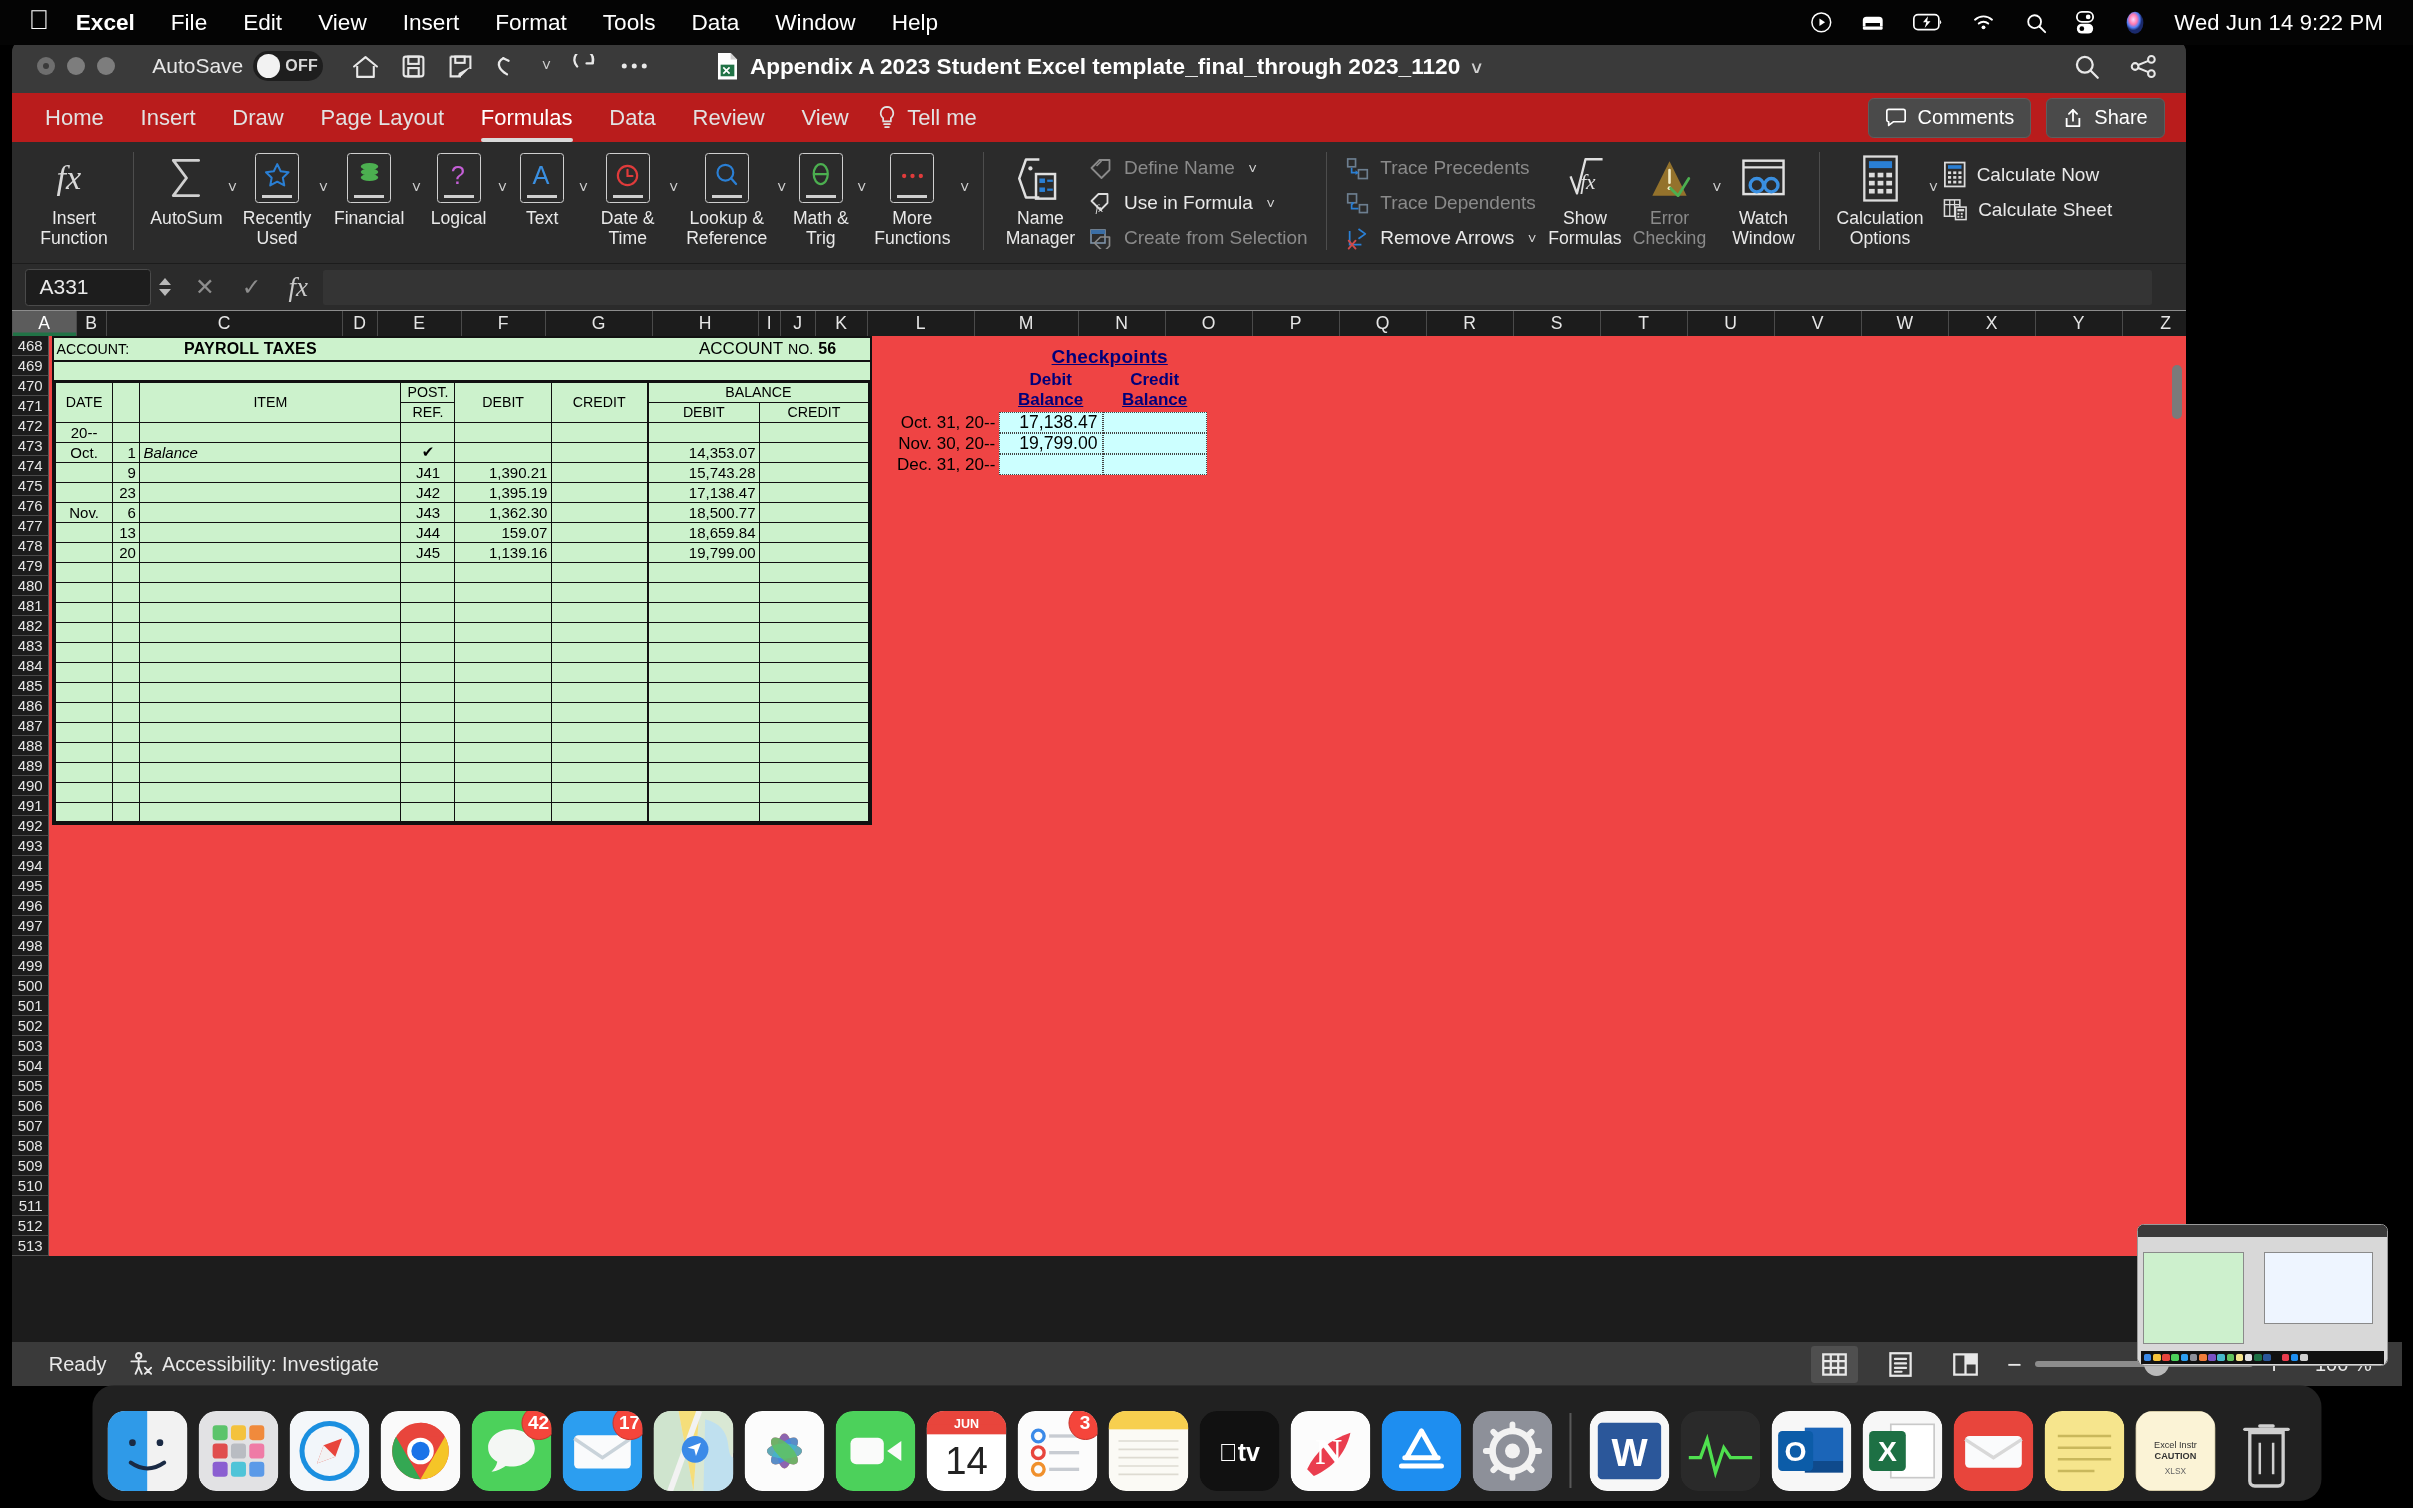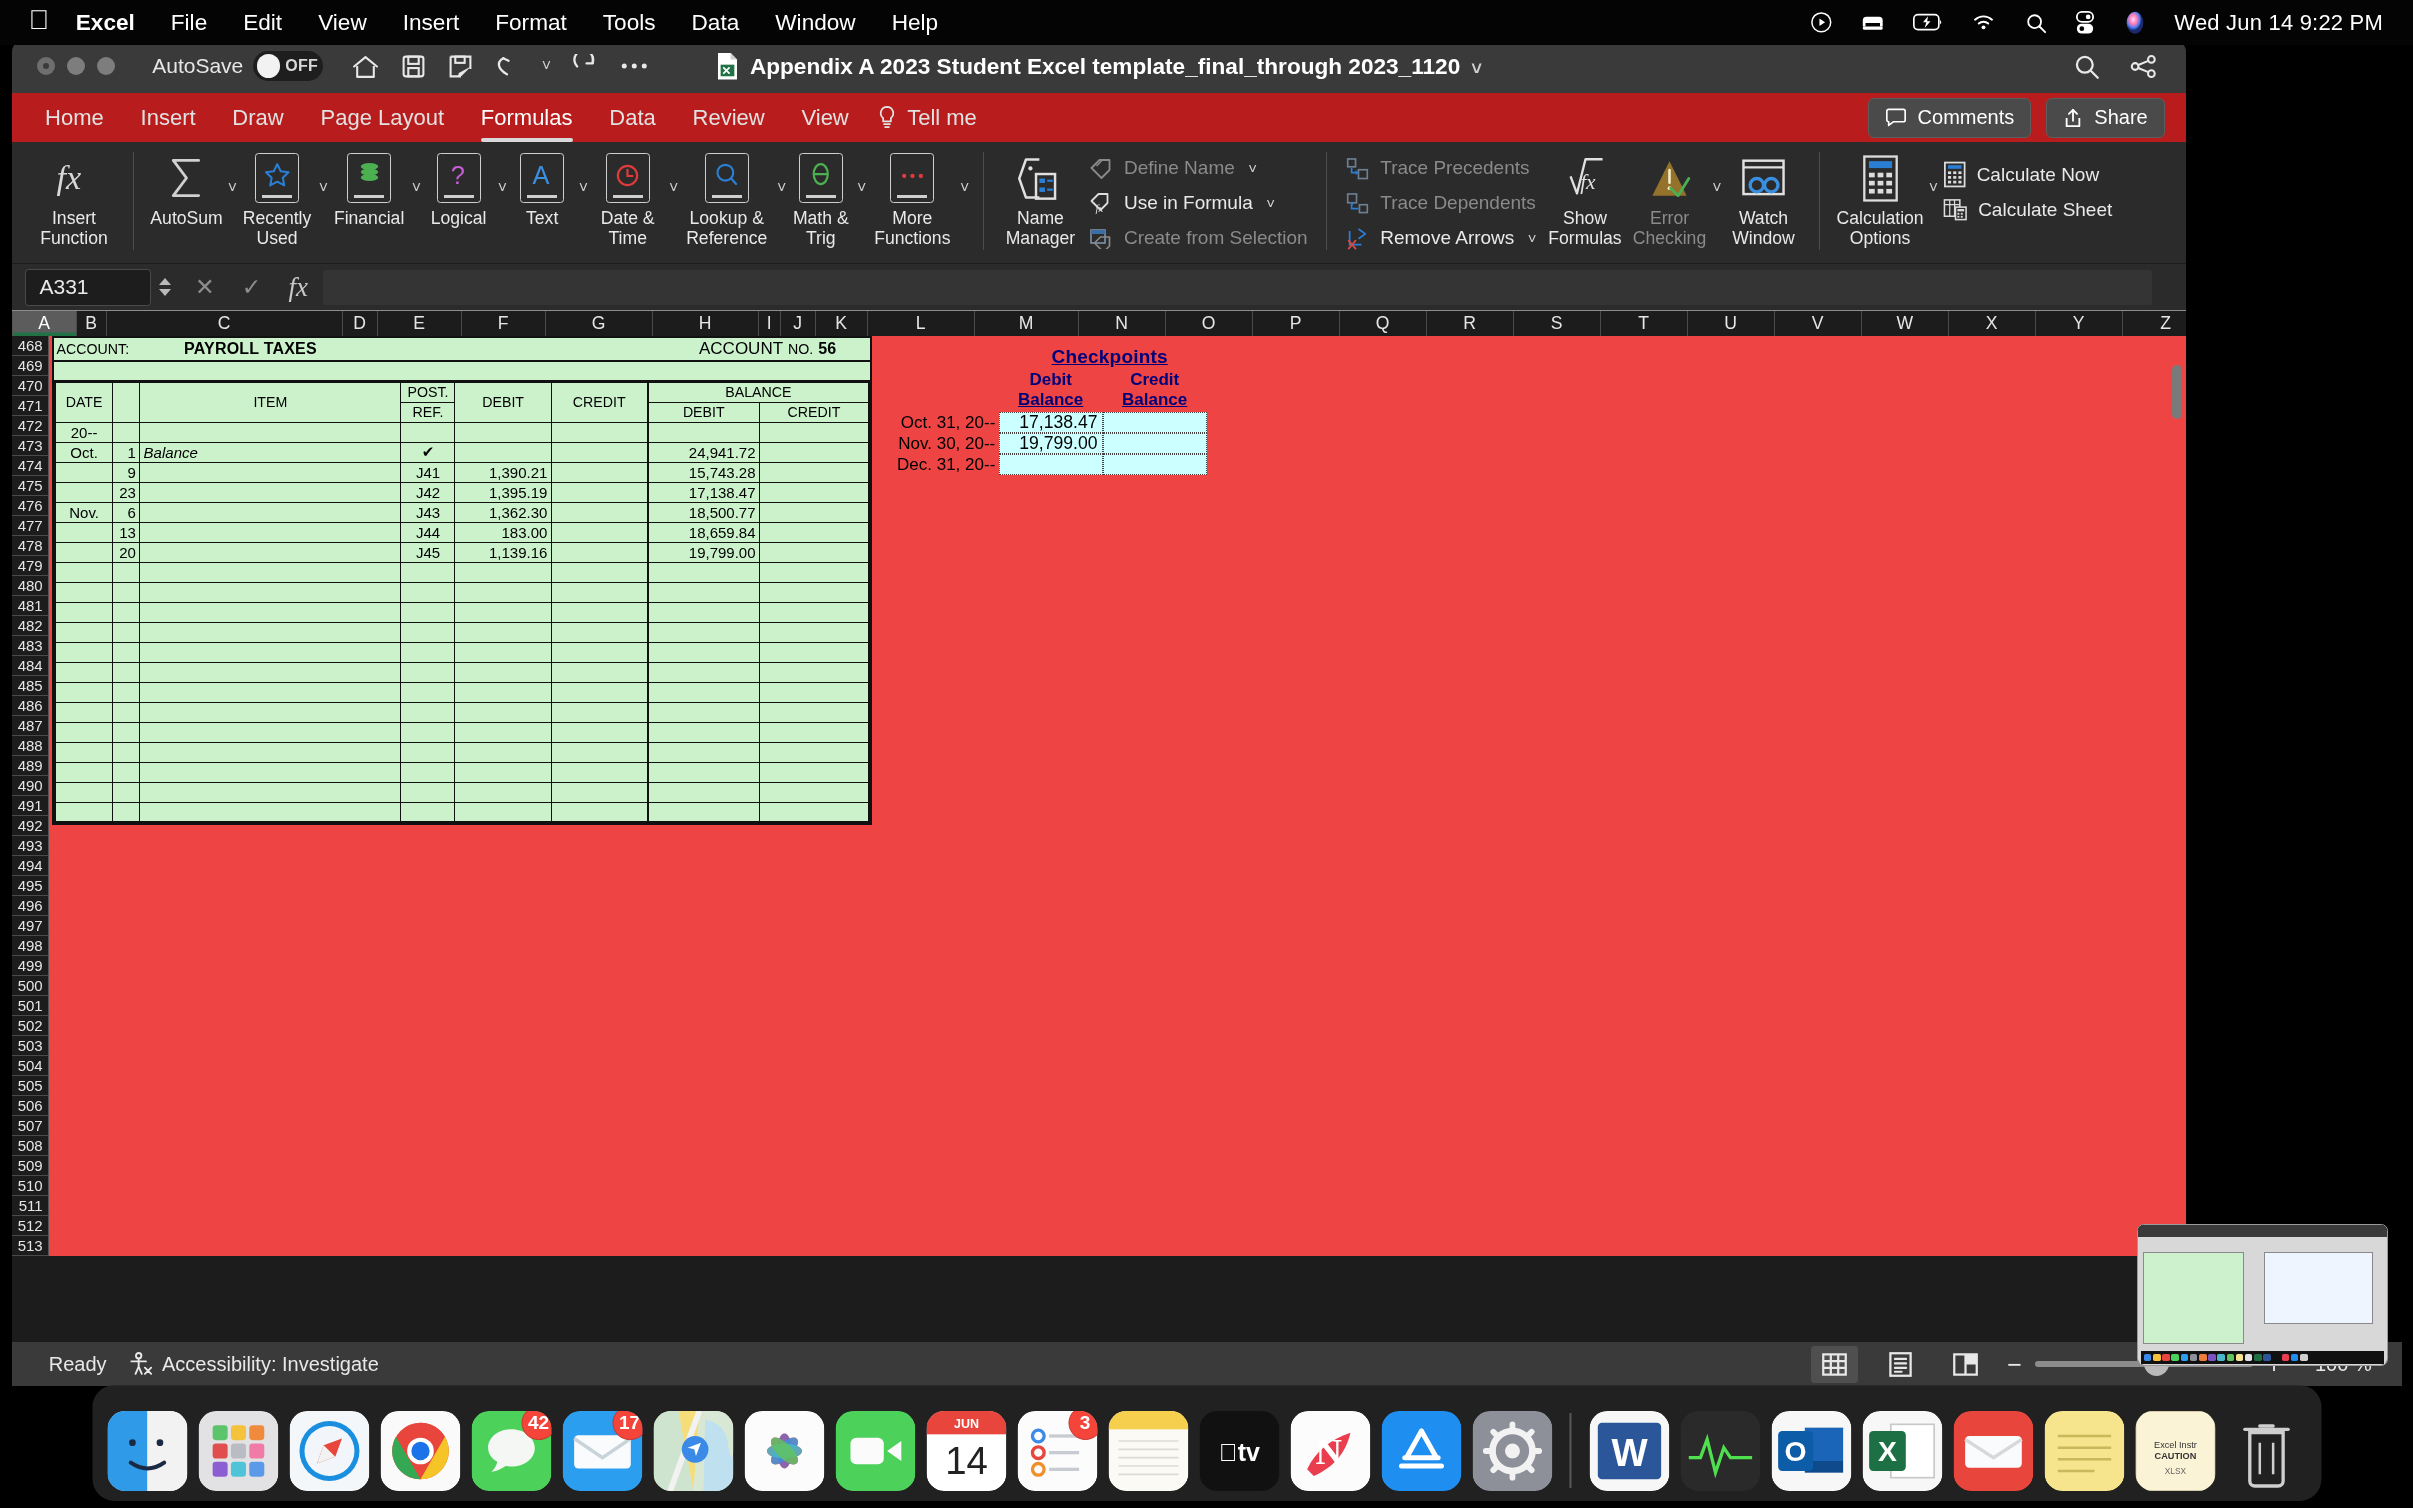--- a/index.html
+++ b/index.html
@@ -886,21 +886,21 @@
               </tr>
               </tbody>
                 <tbody id="ledrows">
                   <tr>
                     <td class="c-date thick-l">Oct.</td>
                     <td class="c-day">1</td>
                     <td class="c-item italic">Balance</td>
                     <td class="c-post">✔</td>
                     <td class="c-deb"></td>
                     <td class="c-cre"></td>
-                    <td class="c-bdeb thick-l">24,941.72</td>
+                    <td class="c-bdeb thick-l">14,353.07</td>
                     <td class="c-bcre thick-r"></td>
                   </tr>
                   <tr>
                     <td class="c-date thick-l"></td>
                     <td class="c-day">9</td>
                     <td class="c-item"></td>
                     <td class="c-post">J41</td>
                     <td class="c-deb">1,390.21</td>
                     <td class="c-cre"></td>
                     <td class="c-bdeb thick-l">15,743.28</td>
@@ -924,21 +924,21 @@
                     <td class="c-deb">1,362.30</td>
                     <td class="c-cre"></td>
                     <td class="c-bdeb thick-l">18,500.77</td>
                     <td class="c-bcre thick-r"></td>
                   </tr>
                   <tr>
                     <td class="c-date thick-l"></td>
                     <td class="c-day">13</td>
                     <td class="c-item"></td>
                     <td class="c-post">J44</td>
-                    <td class="c-deb">183.00</td>
+                    <td class="c-deb">159.07</td>
                     <td class="c-cre"></td>
                     <td class="c-bdeb thick-l">18,659.84</td>
                     <td class="c-bcre thick-r"></td>
                   </tr>
                   <tr>
                     <td class="c-date thick-l"></td>
                     <td class="c-day">20</td>
                     <td class="c-item"></td>
                     <td class="c-post">J45</td>
                     <td class="c-deb">1,139.16</td>

